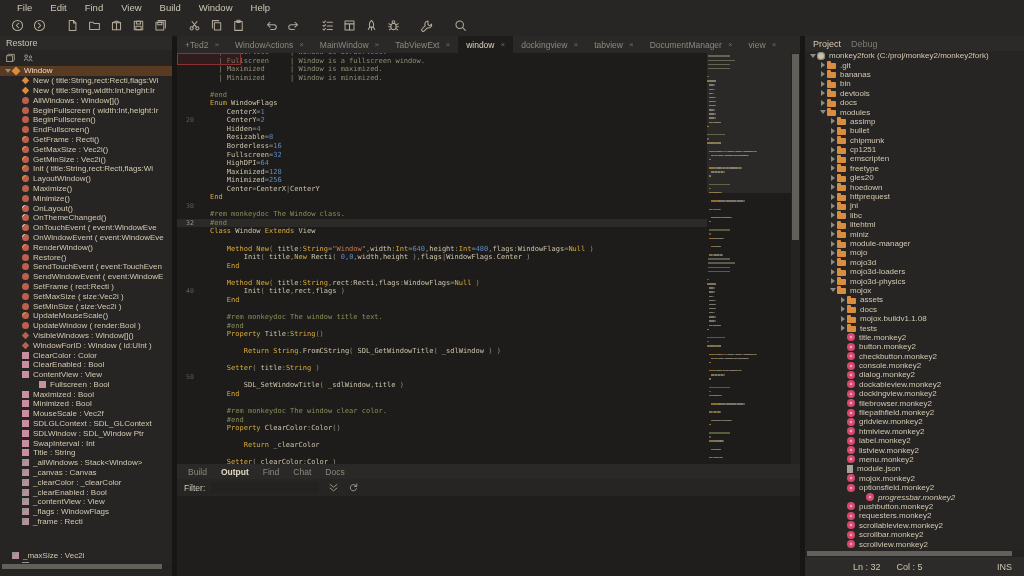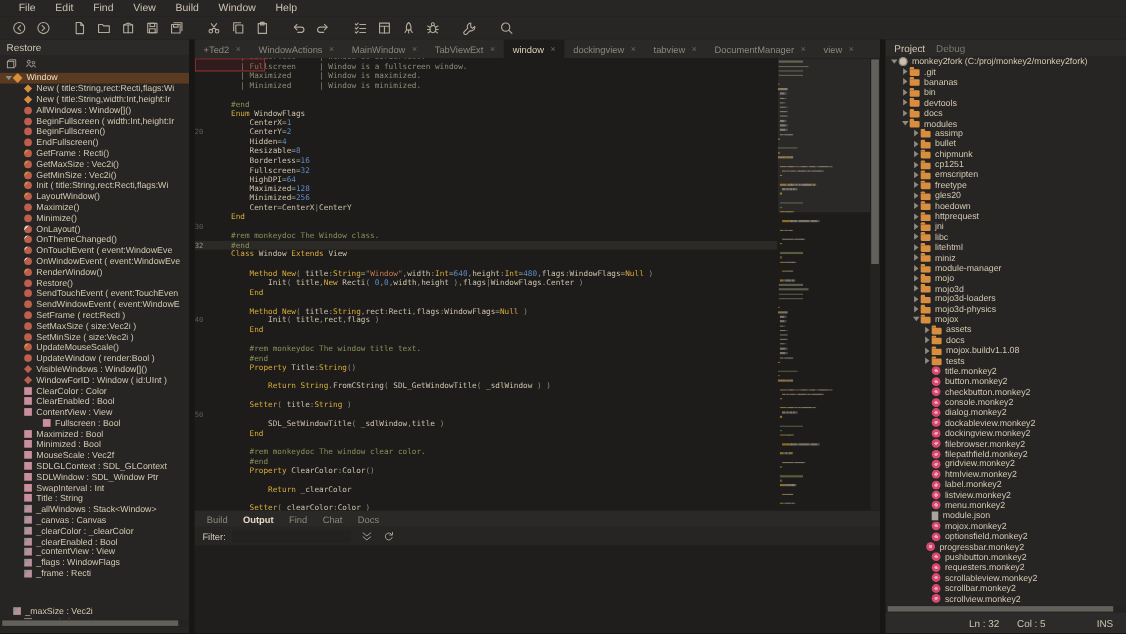--- a/index.html
+++ b/index.html
@@ -50,21 +50,21 @@
   .tabbar{height:17px;background:#2a2927;display:flex;align-items:stretch;font-size:8.5px;color:#8d887c;overflow:hidden;}
   .tab{display:flex;align-items:center;padding:0 8px;flex:none;}
   .tab .x{margin-left:6px;color:#6f6a60;font-size:8px;}
   .tab.active{background:#1d1c1b;color:#ded4bf;}
   
   .code-area{height:411px;display:flex;position:relative;background:#1d1c1b;overflow:hidden;}
   .code-scroll{flex:1;overflow:hidden;min-width:0;}
   .code-lines{margin-top:-5px;font-family:"DejaVu Sans Mono","Liberation Mono",monospace;font-size:7px;}
   .cl{display:flex;height:8.56px;line-height:8.56px;}
   .cl.cur{background:#2b2a26;}
-  .gut{width:26px;flex:none;text-align:left;padding-right:7px;color:#5d5c58;font-size:6.5px;}
+  .gut{width:26px;flex:none;text-align:center;padding-right:7px;color:#5d5c58;font-size:6.5px;}
   .cl.cur .gut{color:#9a958a;}
   .txt{white-space:pre;}
   .doc{color:#8d8d74}.cmt{color:#879058}.kw{color:#d9ab3a}.id{color:#cdc3ab}.num{color:#5b8ac2}.str{color:#c27a50}.op{color:#8e8d7f}
   .red-marker{position:absolute;left:0;top:0;width:62px;height:10px;border:1px solid #8a3232;background:rgba(120,32,32,.22);z-index:3;}
   .minimap{width:84px;flex:none;position:relative;background:#1d1c1b;padding-top:1px;overflow:hidden;}
   .mrow{height:4.15px;display:flex;align-items:center;}
   .mrow span{height:1.4px;display:inline-block;opacity:.75;}
   .viewport{position:absolute;left:0;top:0;right:0;height:140px;background:rgba(255,255,255,.06);z-index:2;}
   .vscroll{width:9px;flex:none;background:#242322;}
   .vscroll .thumb{margin:1px;width:7px;height:186px;background:#62605b;}
@@ -82,21 +82,21 @@
   
   .ptabbar{height:15px;display:flex;align-items:center;font-size:9px;background:#2b2a28;padding-left:6px;}
   .ptab{padding:0 8px 0 2px;color:#7d7a70;}
   .ptab.active{color:#d6cab4;}
   .hscroll{height:7px;background:#242322;flex:none;}
   .hscroll .thumb{margin:1px 2px;height:5px;background:#62605b;}
   .left-panel .hscroll .thumb{width:160px;}
   .right-panel .hscroll .thumb{width:205px;}
   .left-bottom-pad{height:6px;}
   .statusbar{height:19px;background:#2c2b29;display:flex;align-items:center;font-size:9px;color:#cfc5ad;}
-  .st-ln{margin-left:76px;}
+  .st-ln{margin-left:48px;}
   .st-col{margin-left:16px;}
   .st-ins{margin-left:auto;margin-right:12px;padding-left:16px;}
 </style>
 </head>
 <body>
 
 <div class="app">
   <div class="menubar" id="menubar">
       <span class="menu-item">File</span>
       <span class="menu-item">Edit</span>
@@ -1583,21 +1583,21 @@
           <div class="trow" style="padding-left: 33px;">
             <span class="arrow none"></span>
             <span class="ic ic-m2"></span>
             <span class="lbl">mojox.monkey2</span>
           </div>
           <div class="trow" style="padding-left: 33px;">
             <span class="arrow none"></span>
             <span class="ic ic-m2"></span>
             <span class="lbl">optionsfield.monkey2</span>
           </div>
-          <div class="trow" style="padding-left: 28px;">
+          <div class="trow" style="padding-left: 52px; font-style: italic;">
             <span class="arrow none"></span>
             <span class="ic ic-m2"></span>
             <span class="lbl">progressbar.monkey2</span>
           </div>
           <div class="trow" style="padding-left: 33px;">
             <span class="arrow none"></span>
             <span class="ic ic-m2"></span>
             <span class="lbl">pushbutton.monkey2</span>
           </div>
           <div class="trow" style="padding-left: 33px;">

